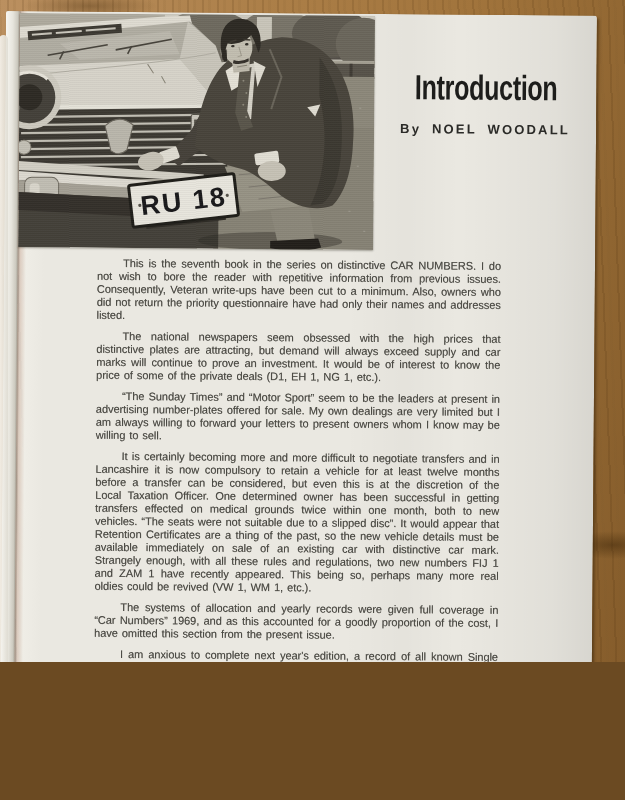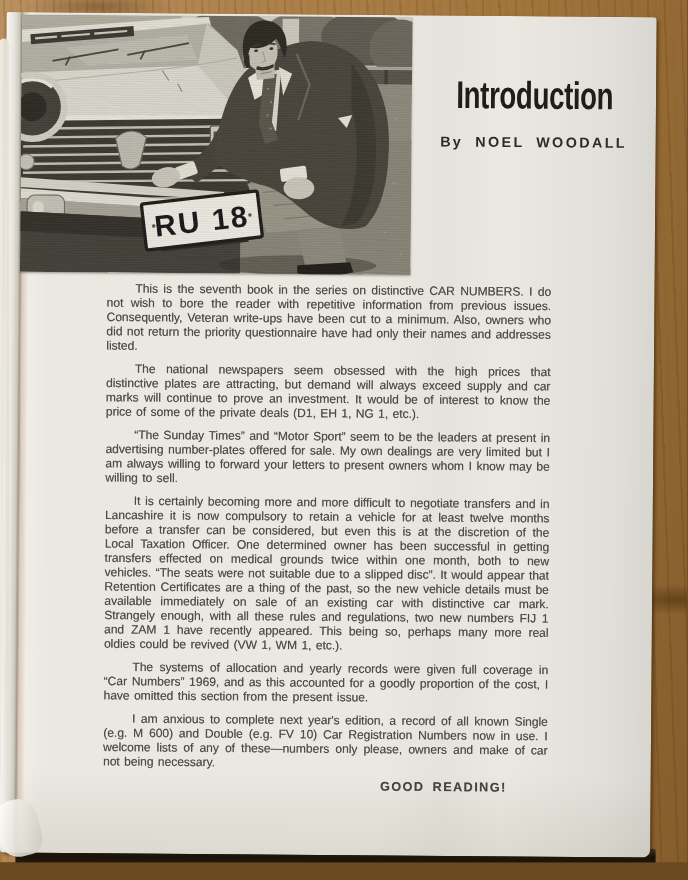--- a/index.html
+++ b/index.html
@@ -1,16 +1,16 @@
 <!DOCTYPE html>
 <html><head>
 <meta charset="utf-8">
 <style>
   html,body{margin:0;padding:0;background:#6b4a22;}
-  .scene{position:relative;width:625px;height:784px;overflow:hidden;
+  .scene{position:relative;width:625px;height:662px;overflow:hidden;
          font-family:"Liberation Sans",sans-serif;}
 
   
   .wood{position:absolute;inset:0;
     background:
       radial-gradient(ellipse 70px 20px at 613px 545px, rgba(61,37,8,.5), transparent 70%),
       radial-gradient(ellipse 90px 16px at 90px 6px, rgba(61,37,8,.35), transparent 75%),
       repeating-linear-gradient(88deg, rgba(70,42,10,.14) 0 2px, transparent 2px 6px,
           rgba(124,90,45,.10) 6px 9px, transparent 9px 15px),
       linear-gradient(100deg,#bb9060 0%,#ab7e47 38%,#a1743c 64%,#8f6531 88%,#855c2b 100%);

